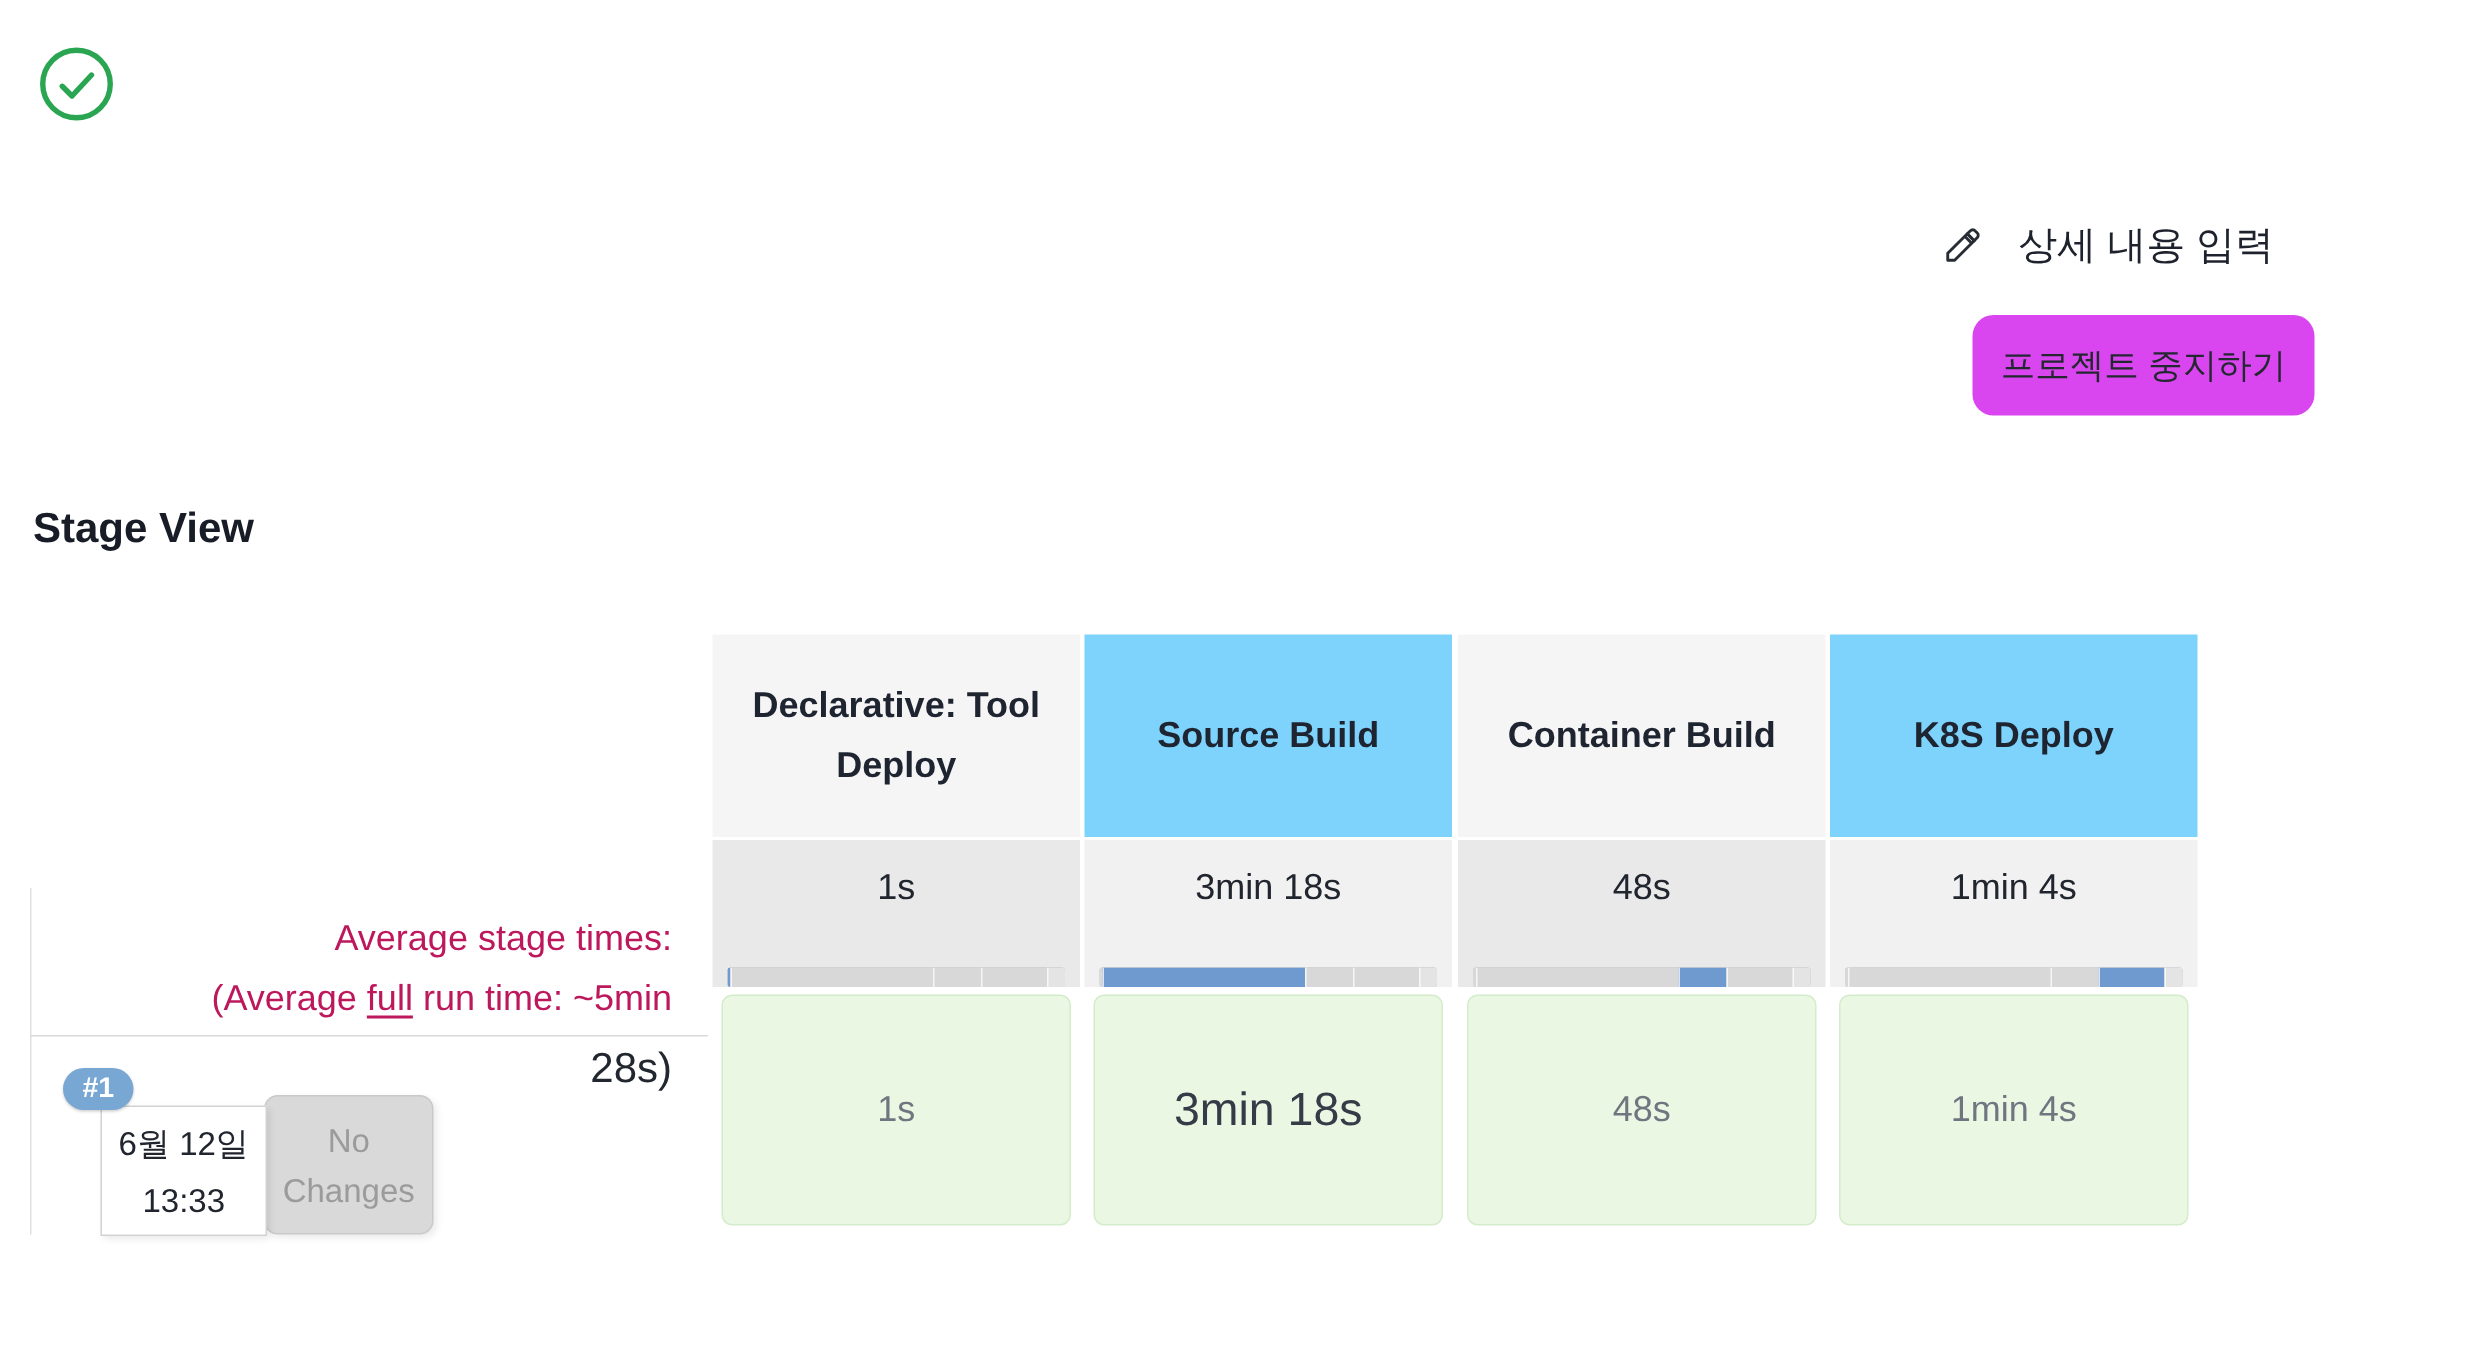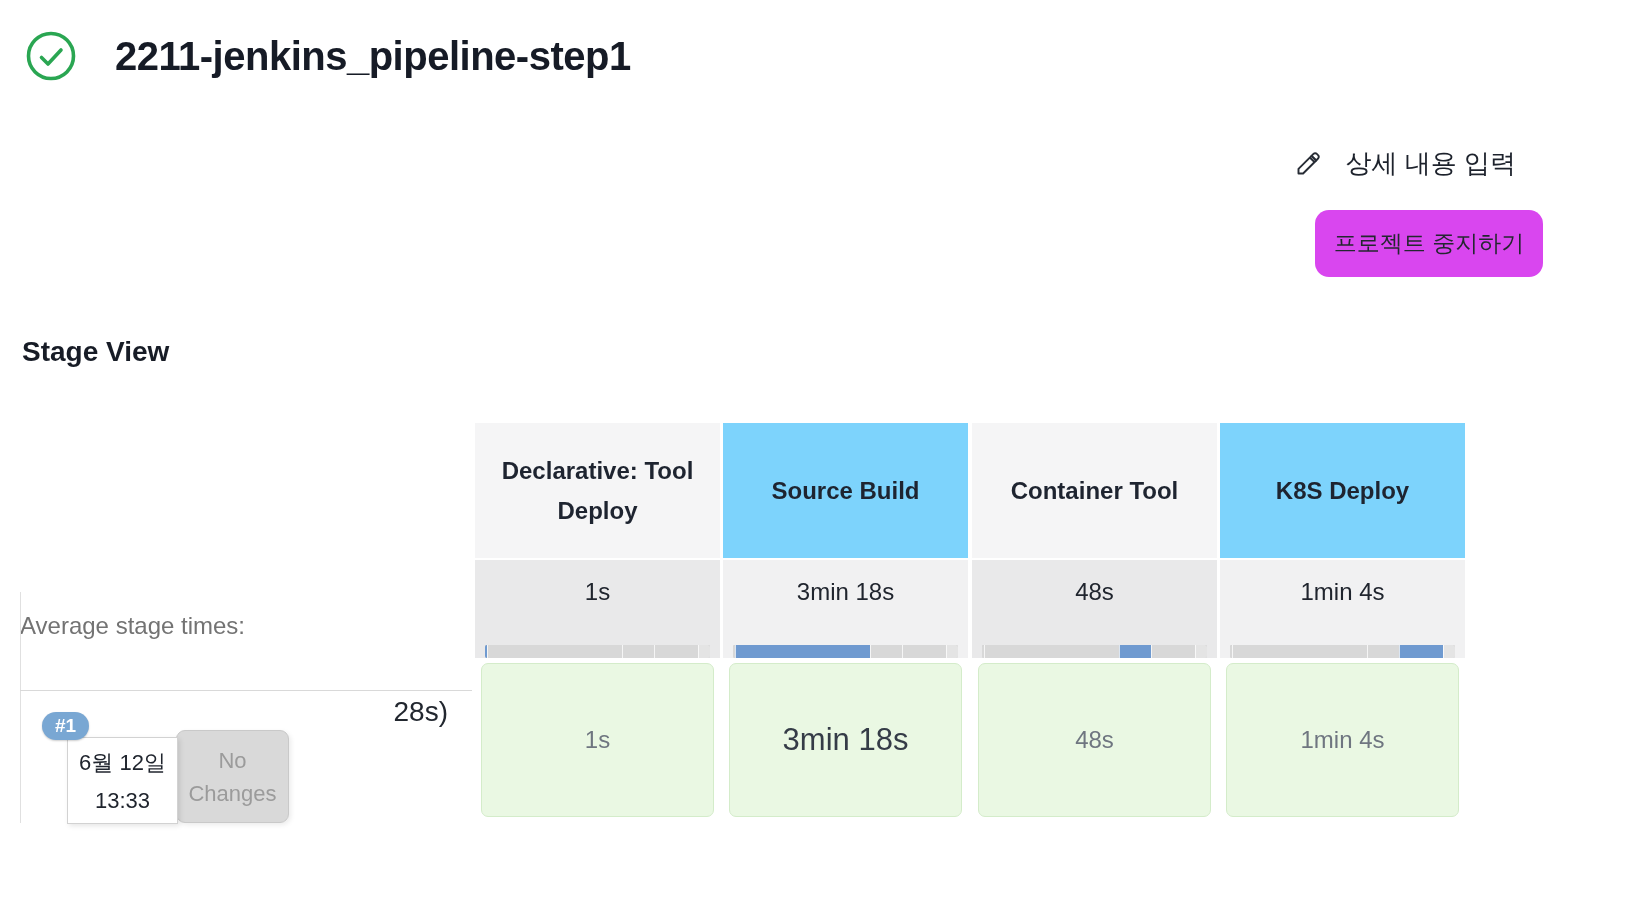--- a/index.html
+++ b/index.html
@@ -34,22 +34,22 @@
   .avg-time { margin-top:18px; font-size:24px; color:#20252e; }
   .avg-bar { position:absolute; left:10px; right:10px; top:85px; height:13px; border-radius:2px;
              overflow:hidden; display:flex; box-shadow:inset 0 1px 2px rgba(0,0,0,0.18); background:#dcdcdc; }
   .avg-bar .seg { height:100%; }
   .avg-bar .seg + .seg { border-left:1px solid rgba(255,255,255,0.75); }
   .avg-bar .seg.idle { background:#d8d8d8; }
   .avg-bar .seg.rest { background:#e4e4e4; }
   .avg-bar .seg.active { background:#6f9ad0; }
 
   
-  .avg-label { position:absolute; left:20px; top:606px; width:428px; text-align:left;
-               font-size:24px; color:#737373; line-height:40px; }
+  .avg-label { position:absolute; left:20px; top:606px; width:428px; text-align:right;
+               font-size:24px; color:#be185d; line-height:40px; }
   .avg-label .ul { text-decoration:underline; text-underline-offset:4px; }
   .avg-label-tail { position:absolute; left:20px; top:696px; width:428px; text-align:right;
                     font-size:28px; color:#22272f; }
 
   
   .left-vline { position:absolute; left:20px; top:592px; width:1px; height:231px; background:#e0e0e0; }
   .row-divider { position:absolute; left:20px; top:690px; width:452px; height:1px; background:#d9d9d9; }
   .build-badge { position:absolute; left:42px; top:712px; background:#79a7d3; color:#ffffff;
                  font-size:19px; font-weight:700; padding:3px 13px; border-radius:15px;
                  box-shadow:0 1px 2px rgba(0,0,0,0.2); z-index:3; }
@@ -73,39 +73,38 @@
   .r0 { left:481px; } .r1 { left:729px; } .r2 { left:978px; } .r3 { left:1226px; }
 </style>
 </head>
 <body>
 
 <div class="job-header">
   <svg class="status-icon" viewBox="0 0 52 52">
     <circle cx="26" cy="26" r="22.5" fill="none" stroke="#2aa652" stroke-width="3.6"></circle>
     <path d="M16.5 27.5l6.5 6.5 13-14" fill="none" stroke="#2aa652" stroke-width="3.6" stroke-linecap="round" stroke-linejoin="round"></path>
   </svg>
-  <h1 class="job-title">2211-jenkins_pipeline-step1</h1>
 </div>
 
 <div class="edit-action">
   <svg width="27" height="27" viewBox="0 0 24 24">
     <path d="M14.7 5.2l4.1 4.1L7.2 20.9H3.1v-4.1L14.7 5.2z" fill="none" stroke="#272c35" stroke-width="1.7" stroke-linejoin="round"></path>
     <path d="M13.2 6.7l4.1 4.1" fill="none" stroke="#272c35" stroke-width="1.7"></path>
     <path d="M16.4 3.5c0.9-0.9 2.2-0.9 3 0l1.1 1.1c0.9 0.8 0.9 2.2 0 3l-1.7 1.7-4.1-4.1 1.7-1.7z" fill="none" stroke="#272c35" stroke-width="1.7" stroke-linejoin="round"></path>
   </svg>
   <span class="label">상세 내용 입력</span>
 </div>
 
 <button class="stop-button">프로젝트 중지하기</button>
 
 <h2 class="stage-heading">Stage View</h2>
 
 <div class="hcell odd c0">Declarative: Tool Deploy</div>
 <div class="hcell even c1">Source Build</div>
-<div class="hcell odd c2">Container Tool</div>
+<div class="hcell odd c2">Container Build</div>
 <div class="hcell even c3">K8S Deploy</div>
 
 <div class="acell odd c0">
   <div class="avg-time">1s</div>
   <div class="avg-bar">
       <div class="seg active" style="width: 1%;"></div>
       <div class="seg idle" style="width: 59.7%;"></div>
       <div class="seg idle" style="width: 14.6%;"></div>
       <div class="seg idle" style="width: 19.5%;"></div>
       <div class="seg rest" style="width: 5.2%;"></div>
@@ -137,20 +136,21 @@
       <div class="seg idle" style="width: 1%;"></div>
       <div class="seg idle" style="width: 59.7%;"></div>
       <div class="seg idle" style="width: 14.6%;"></div>
       <div class="seg active" style="width: 19.5%;"></div>
       <div class="seg rest" style="width: 5.2%;"></div>
     </div>
 </div>
 
 <div class="avg-label">
   <div>Average stage times:</div>
+  <div><span>(Average </span><span class="ul">full</span><span> run time: ~5min</span></div>
 </div>
 <div class="avg-label-tail">28s)</div>
 
 <div class="left-vline"></div>
 <div class="row-divider"></div>
 <div class="build-badge">#1</div>
 <div class="build-date-card">
   <div>6월 12일</div>
   <div>13:33</div>
 </div>

